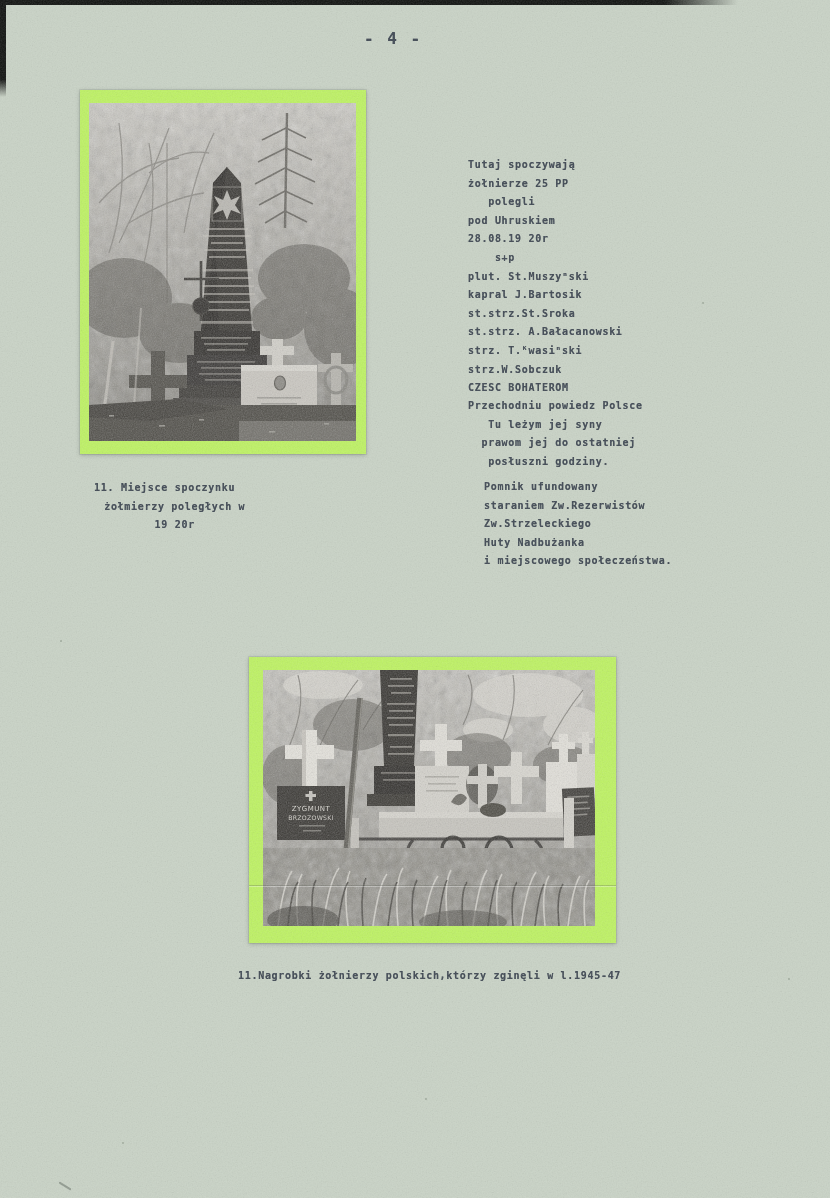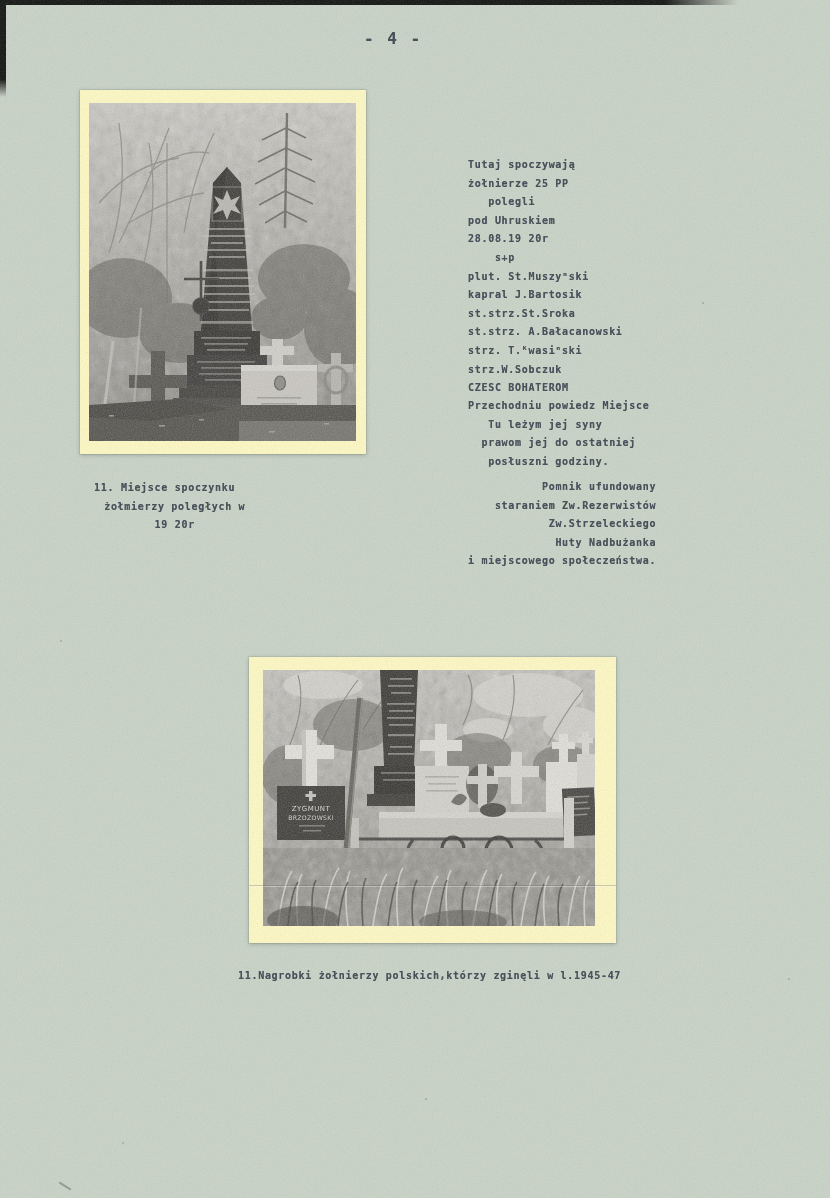--- a/index.html
+++ b/index.html
@@ -16,21 +16,21 @@
     font-weight:bold;
     font-size:10px;
     line-height:18.6px;
     letter-spacing:0.7px;
     white-space:pre;
     text-shadow:0 0 .4px rgba(62,71,82,.55);
   }
   .pagenum{top:30px;left:364px;font-size:16px;letter-spacing:2px;}
   .photo{
     position:absolute;
-    background:#fef9c3;
+    background:#bef264;
     box-shadow:0 1px 4px rgba(40,50,40,.30), 0 0 0 1px rgba(120,130,118,.18);
   }
   .photo svg{display:block;}
   .photo1{left:80px;top:90px;padding:13px 10px 13px 9px;}
   .photo2{left:249px;top:657px;padding:13px 21px 17px 14px;}
   .crease{
     position:absolute;left:0;width:100%;height:1px;
     background:rgba(90,92,84,.30);
     box-shadow:0 1px 0 rgba(255,255,255,.35);
   }
@@ -209,25 +209,25 @@
 pod Uhruskiem
 28.08.19 20r
     s+p
 plut. St.Muszyⁿski
 kapral J.Bartosik
 st.strz.St.Sroka
 st.strz. A.Bałacanowski
 strz. T.ᴷwasiⁿski
 strz.W.Sobczuk
 CZESC BOHATEROM</div>
-  <div class="type" style="left:468px;top:397px;">Przechodniu powiedz Miejsce
+  <div class="type" style="left:468px;top:397px;">Przechodniu powiedz Polsce
    Tu leżym jej syny
   prawom jej do ostatniej
    posłuszni godziny.</div>
-  <div class="type" style="left:468px;top:478px;text-align:right;">Pomnik ufundowany
+  <div class="type" style="left:484px;top:478px;">Pomnik ufundowany
 staraniem Zw.Rezerwistów
 Zw.Strzeleckiego
 Huty Nadbużanka
 i miejscowego społeczeństwa.</div>
 
   <div class="photo photo2">
     <svg width="332" height="256" viewBox="0 0 332 256" role="img">
       <defs>
         <linearGradient id="p2sky" x1="0" y1="0" x2="0" y2="1">
           <stop offset="0" stop-color="#c6c4bd"></stop>

